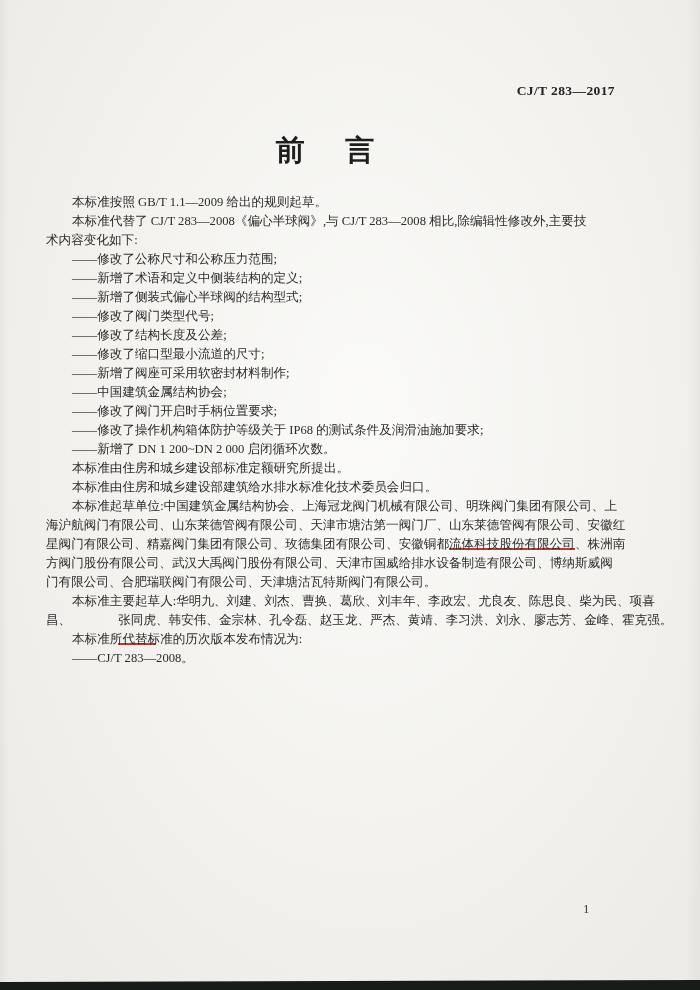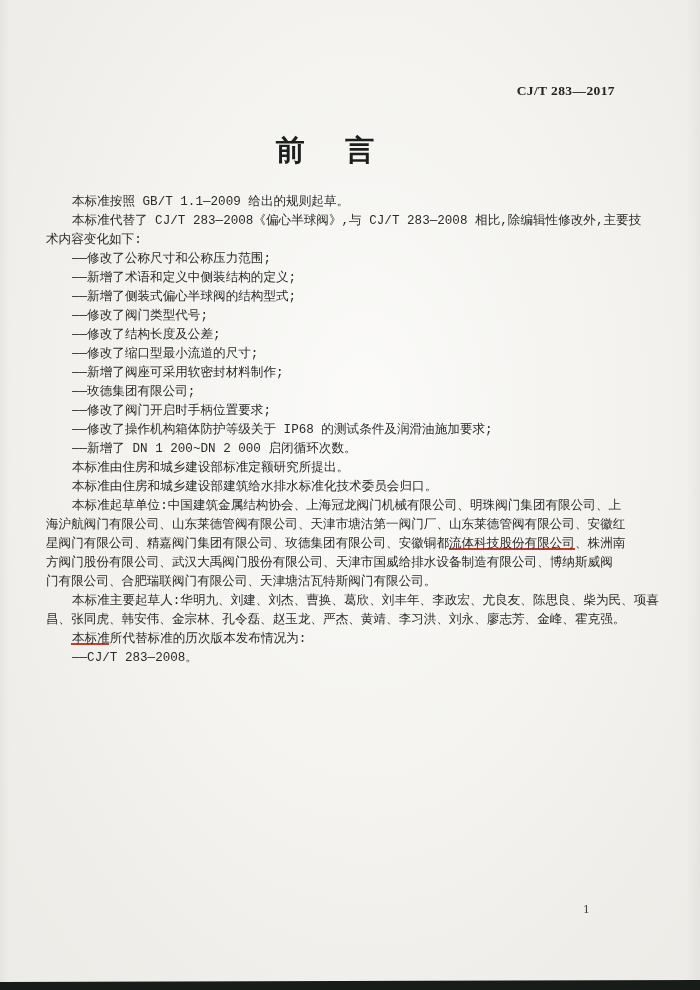--- a/index.html
+++ b/index.html
@@ -36,21 +36,21 @@
     letter-spacing: 1.4em;
     text-indent: 1.4em;
   }
   .body-text {
     position: absolute;
     left: 46px; top: 193px; width: 575px;
     font-size: 12.6px;
     line-height: 19px;
     color: #2b2b2b;
   }
-  .line { white-space: pre; height: 19px; font-family: Liberation Mono, monospace; }
+  .line { white-space: pre; height: 19px; }
   .line.indent { padding-left: 26px; }
   .red-underline {
     border-bottom: 2.2px solid #c23b2e;
     padding-bottom: 16px;
   }
   .page-number {
     position: absolute;
     left: 583px; top: 901px;
     font-size: 13px;
     color: #3d3d3d;
@@ -76,33 +76,33 @@
       <div class="line indent"><span>本标准按照 GB/T 1.1—2009 给出的规则起草。</span></div>
       <div class="line indent"><span>本标准代替了 CJ/T 283—2008《偏心半球阀》,与 CJ/T 283—2008 相比,除编辑性修改外,主要技</span></div>
       <div class="line"><span>术内容变化如下:</span></div>
       <div class="line indent"><span>——修改了公称尺寸和公称压力范围;</span></div>
       <div class="line indent"><span>——新增了术语和定义中侧装结构的定义;</span></div>
       <div class="line indent"><span>——新增了侧装式偏心半球阀的结构型式;</span></div>
       <div class="line indent"><span>——修改了阀门类型代号;</span></div>
       <div class="line indent"><span>——修改了结构长度及公差;</span></div>
       <div class="line indent"><span>——修改了缩口型最小流道的尺寸;</span></div>
       <div class="line indent"><span>——新增了阀座可采用软密封材料制作;</span></div>
-      <div class="line indent"><span>——玫德集团有限公司;</span></div>
+      <div class="line indent"><span>——中国建筑金属结构协会;</span></div>
       <div class="line indent"><span>——修改了阀门开启时手柄位置要求;</span></div>
       <div class="line indent"><span>——修改了操作机构箱体防护等级关于 IP68 的测试条件及润滑油施加要求;</span></div>
       <div class="line indent"><span>——新增了 DN 1 200~DN 2 000 启闭循环次数。</span></div>
       <div class="line indent"><span>本标准由住房和城乡建设部标准定额研究所提出。</span></div>
       <div class="line indent"><span>本标准由住房和城乡建设部建筑给水排水标准化技术委员会归口。</span></div>
       <div class="line indent"><span>本标准起草单位:中国建筑金属结构协会、上海冠龙阀门机械有限公司、明珠阀门集团有限公司、上</span></div>
       <div class="line"><span>海沪航阀门有限公司、山东莱德管阀有限公司、天津市塘沽第一阀门厂、</span><span class="red-underline" style="border-bottom-color: rgb(194, 59, 46);">山东莱德管阀有限公司</span><span>、安徽红</span></div>
       <div class="line"><span>星阀门有限公司、精嘉阀门集团有限公司、玫德集团有限公司、安徽铜都流体科技股份有限公司、株洲南</span></div>
       <div class="line"><span>方阀门股份有限公司、武汉大禹阀门股份有限公司、天津市国威给排水设备制造有限公司、博纳斯威阀</span></div>
       <div class="line"><span>门有限公司、合肥瑞联阀门有限公司、天津塘沽瓦特斯阀门有限公司。</span></div>
       <div class="line indent"><span>本标准主要起草人:华明九、刘建、刘杰、曹换、葛欣、刘丰年、李政宏、尤良友、陈思良、柴为民、项喜</span></div>
-      <div class="line"><span>昌、</span><span class="red-underline" style="border-bottom-color: rgb(194, 59, 46);">张同虎</span><span>、韩安伟、金宗林、孔令磊、赵玉龙、严杰、黄靖、李习洪、刘永、廖志芳、金峰、霍克强。</span></div>
+      <div class="line"><span>昌、</span><span class="red-underline" style="border-bottom-color: rgb(194, 59, 46); margin-left: 47px;">张同虎</span><span>、韩安伟、金宗林、孔令磊、赵玉龙、严杰、黄靖、李习洪、刘永、廖志芳、金峰、霍克强。</span></div>
       <div class="line indent"><span>本标准所代替标准的历次版本发布情况为:</span></div>
       <div class="line indent"><span>——CJ/T 283—2008。</span></div>
     </div>
 
   <div class="page-number">1</div>
 
   <div class="scan-bottom-edge"></div>
 </div>
 
 </body></html>

